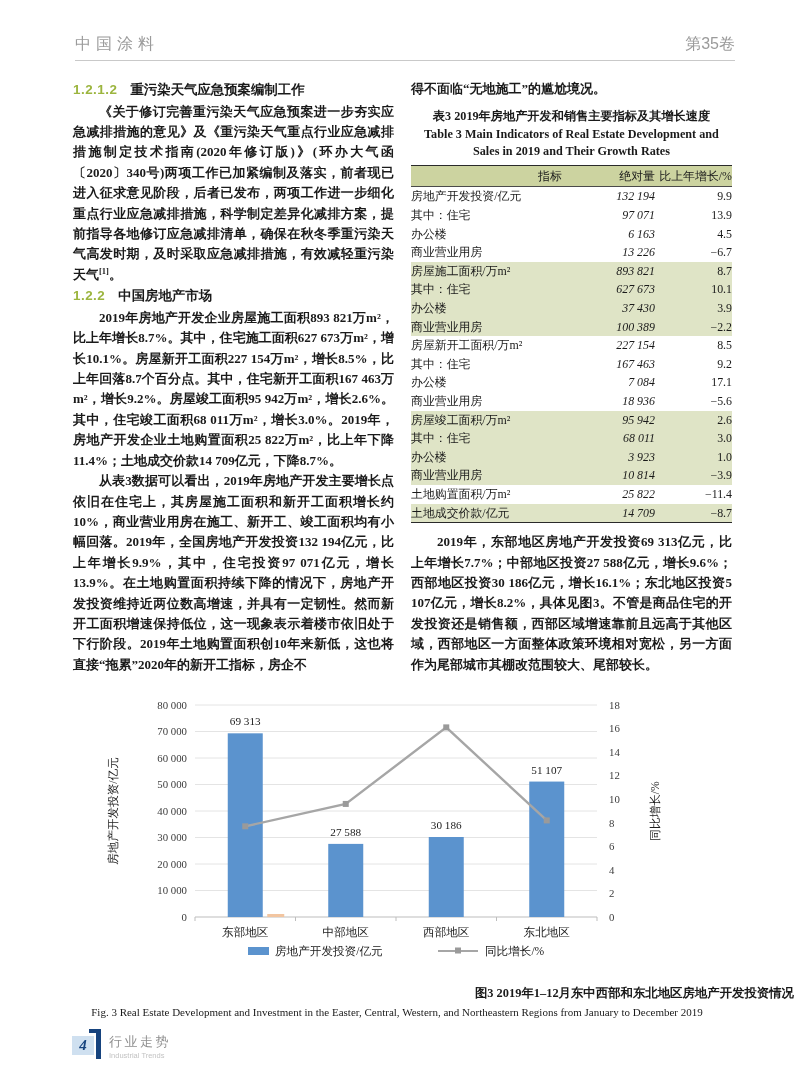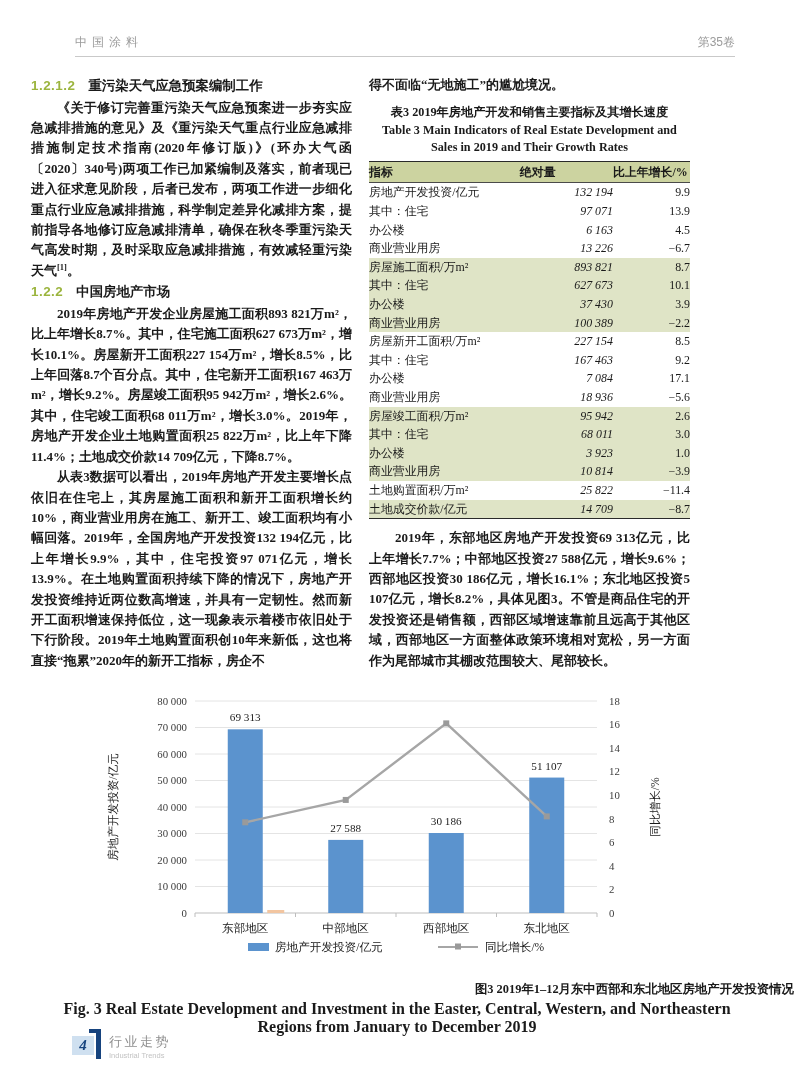--- a/index.html
+++ b/index.html
@@ -5,58 +5,58 @@
   html,body{margin:0;padding:0;background:#ffffff;}
   .page{
     position:relative;width:794px;height:1077px;background:#ffffff;overflow:hidden;
     font-family:"Liberation Serif","DejaVu Serif",serif;color:#1a1a1a;
   }
   
   .runhead{
     display:flex;justify-content:space-between;align-items:flex-end;
     margin:34px 59px 0 75px;padding-bottom:5px;border-bottom:1px solid #c9c9c9;
     font-family:"Liberation Sans","DejaVu Sans",sans-serif;
-    font-size:12px;color:#9b9b9b;
+    font-size:16px;color:#9b9b9b;
   }
   .runhead .journal{letter-spacing:5px;}
   
-  .columns{display:flex;gap:17px;margin:18px 59px 0 31px;}
+  .columns{display:flex;gap:17px;margin:18px 59px 0 73px;}
   .col{width:321px;}
   p.body{margin:0;font-size:13px;line-height:20.4px;text-align:justify;font-weight:bold;}
   p.body.indent{text-indent:2em;}
   sup.ref{font-size:8.5px;line-height:0;}
   .section-head{margin:1px 0 1px 0;font-size:13.4px;line-height:20.6px;font-weight:bold;}
   .sec-num{
     font-family:"Liberation Sans","DejaVu Sans",sans-serif;
     color:#9cb53f;font-weight:bold;margin-right:13px;letter-spacing:.5px;
   }
   
   .tbl-cap-zh{text-align:center;font-weight:bold;font-size:12.2px;line-height:17px;margin:9px 4px 1px;}
   .tbl-cap-en{text-align:center;font-weight:bold;font-size:12.2px;line-height:16.5px;margin:0 10px 6px;}
   table.indicators{
     width:100%;border-collapse:collapse;
     border-top:1.6px solid #2a2a2a;border-bottom:1.6px solid #2a2a2a;
     font-size:11.9px;
   }
   table.indicators th,table.indicators td{padding:0;line-height:18.6px;font-weight:normal;}
   table.indicators thead tr{background:#ccd3a0;border-bottom:1px solid #4a4a4a;}
-  table.indicators thead th{font-weight:bold;text-align:left;line-height:20px;}
+  table.indicators thead th{font-weight:normal;text-align:right;line-height:20px;}
   table.indicators tr.shaded{background:#dfe4c6;}
   td.c0{text-align:left;}
   td.c1{text-align:right;padding-right:30px;font-style:italic;}
   td.c2{text-align:right;padding-right:12px;}
   col.w0{width:47%;}col.w1{width:29%;}col.w2{width:24%;}
   td.ind0{padding-left:2px;}
   td.ind1{padding-left:14px;}
   td.ind2{padding-left:50px;}
   
   figure.chart{margin:10px 0 0 0;}
   .chart-svg{display:block;margin:0 auto;}
   .fig-cap-zh{text-align:right;font-weight:bold;font-size:12.4px;line-height:17px;margin-top:8px;}
-  .fig-cap-en{text-align:center;font-weight:bold;font-size:16px;line-height:17.5px;margin:2px auto 12px;width:690px;}
+  .fig-cap-en{text-align:center;font-weight:normal;font-size:11px;line-height:17.5px;margin:2px auto 12px;width:690px;}
   
   .footer-logo{position:absolute;left:72px;bottom:16px;display:flex;align-items:flex-start;}
   .pg-num-box{
     width:22px;height:19px;background:#cfe0f0;margin-top:7px;
     display:flex;align-items:center;justify-content:center;
     color:#16437e;font-style:italic;font-weight:bold;font-size:15px;
   }
   .pg-bar{width:5px;height:30px;background:#16437e;margin-left:2px;position:relative;}
   .pg-bar::before{content:"";position:absolute;top:0;left:-7px;width:7px;height:4px;background:#16437e;}
   .footer-labels{margin-left:8px;font-family:"Liberation Sans","DejaVu Sans",sans-serif;margin-top:6px;}

